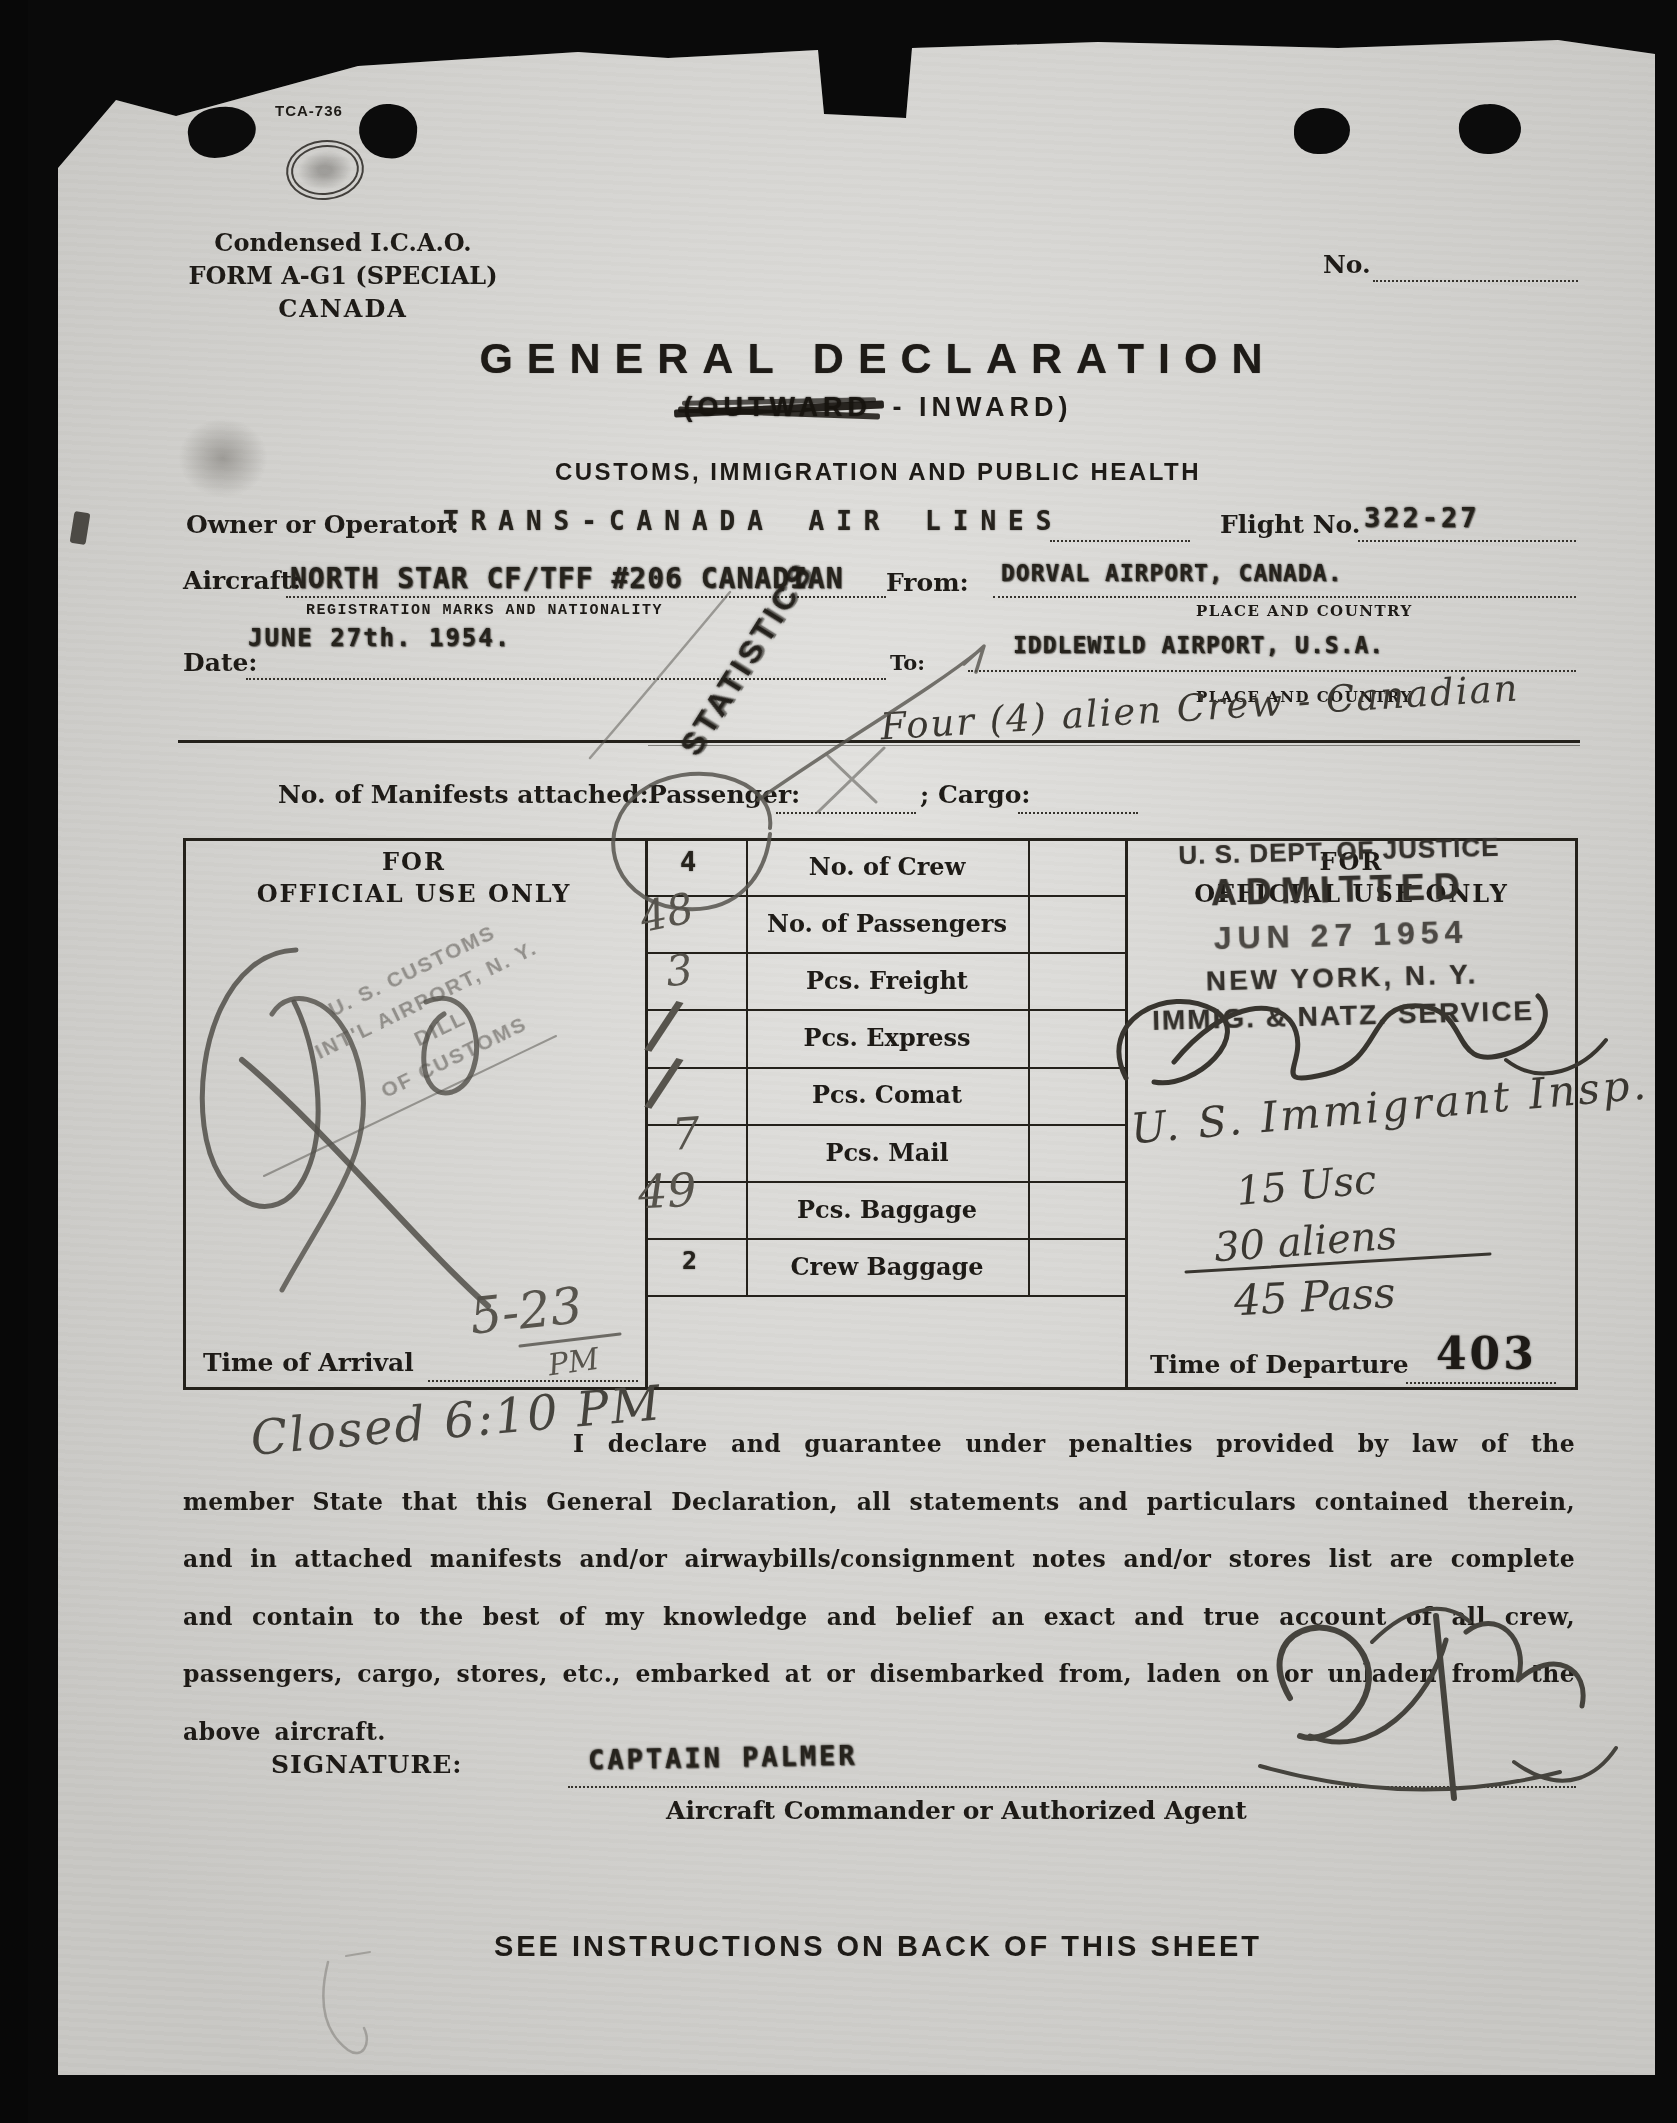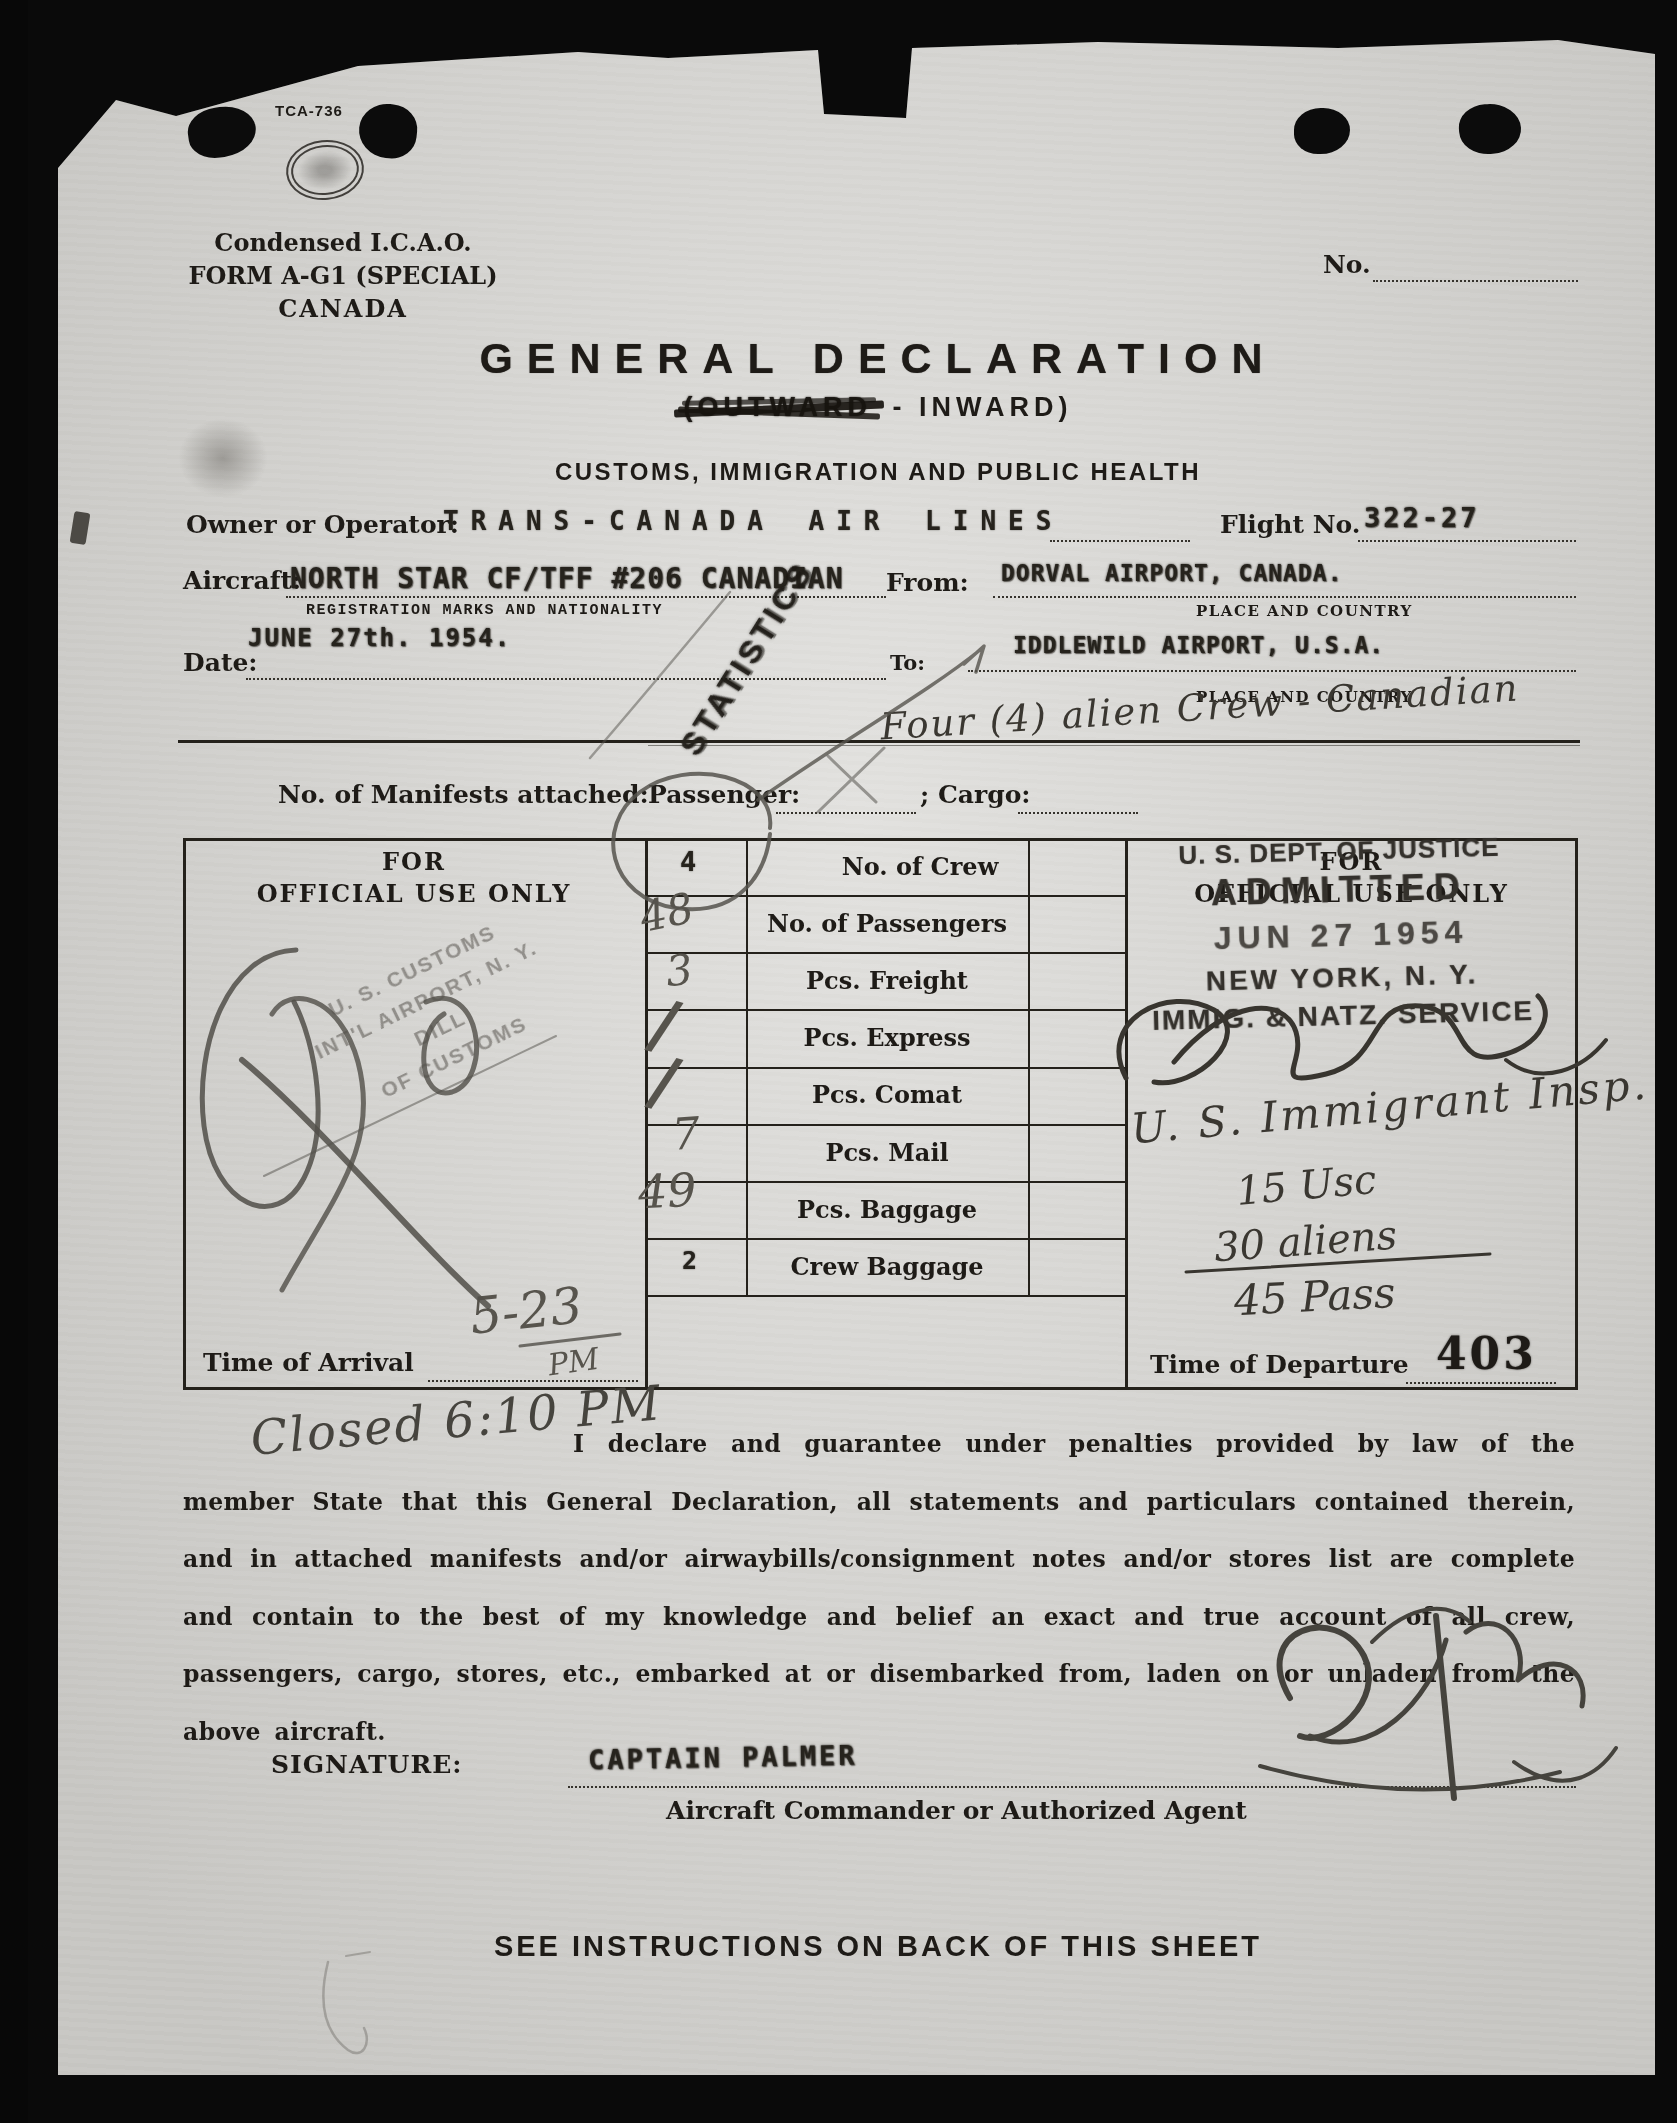--- a/index.html
+++ b/index.html
@@ -144,21 +144,21 @@
   <div class="abs serifb" style="left:155px;top:846px;width:462px;text-align:center;font-size:24px;line-height:32px;letter-spacing:2px;">
     <div>FOR</div>
     <div>OFFICIAL USE ONLY</div>
   </div>
 
   <div class="abs serifb" style="left:1097px;top:846px;width:453px;text-align:center;font-size:24px;line-height:32px;letter-spacing:2px;">
     <div>FOR</div>
     <div>OFFICIAL USE ONLY</div>
   </div>
 
-  <div class="rowlabel serifb" style="top:852px;padding-left:33px;">No. of Crew</div>
+  <div class="rowlabel serifb" style="top:852px;">No. of Crew</div>
   <div class="rowlabel serifb" style="top:909px;">No. of Passengers</div>
   <div class="rowlabel serifb" style="top:966px;">Pcs. Freight</div>
   <div class="rowlabel serifb" style="top:1023px;">Pcs. Express</div>
   <div class="rowlabel serifb" style="top:1080px;">Pcs. Comat</div>
   <div class="rowlabel serifb" style="top:1138px;">Pcs. Mail</div>
   <div class="rowlabel serifb" style="top:1195px;">Pcs. Baggage</div>
   <div class="rowlabel serifb" style="top:1252px;">Crew Baggage</div>
 
   <div class="numcell typed" style="left:652px;top:846px;font-size:27px;">4</div>
   <div class="numcell hand pencil" style="left:612px;top:888px;font-size:42px;transform:rotate(-12deg);">48</div>

